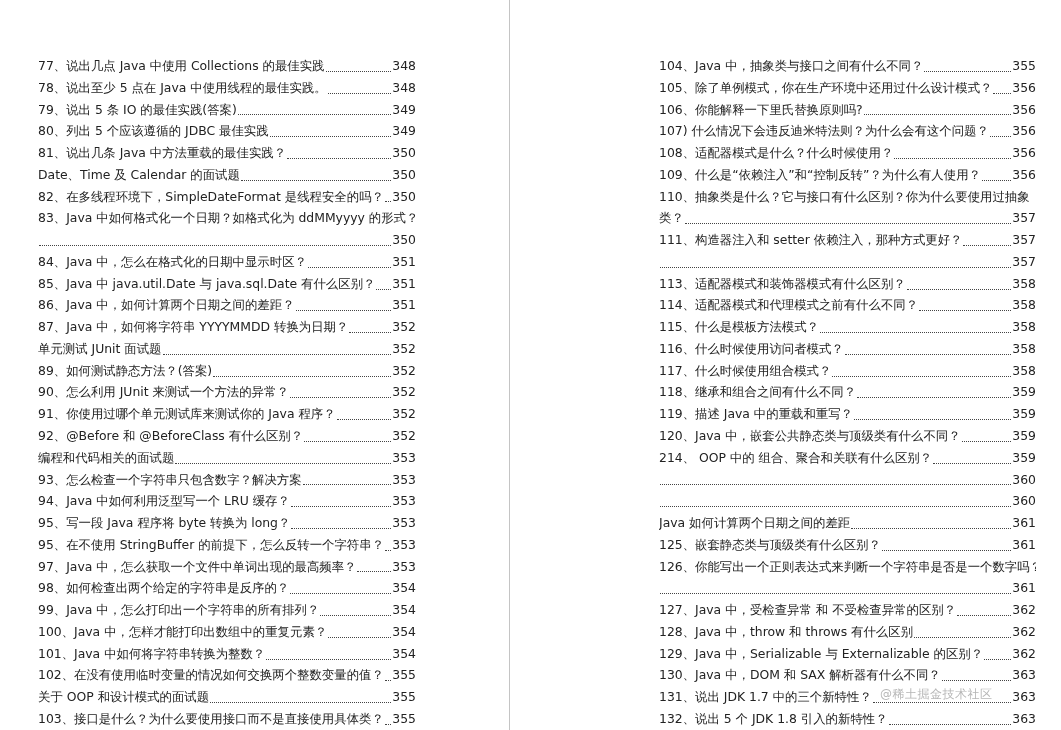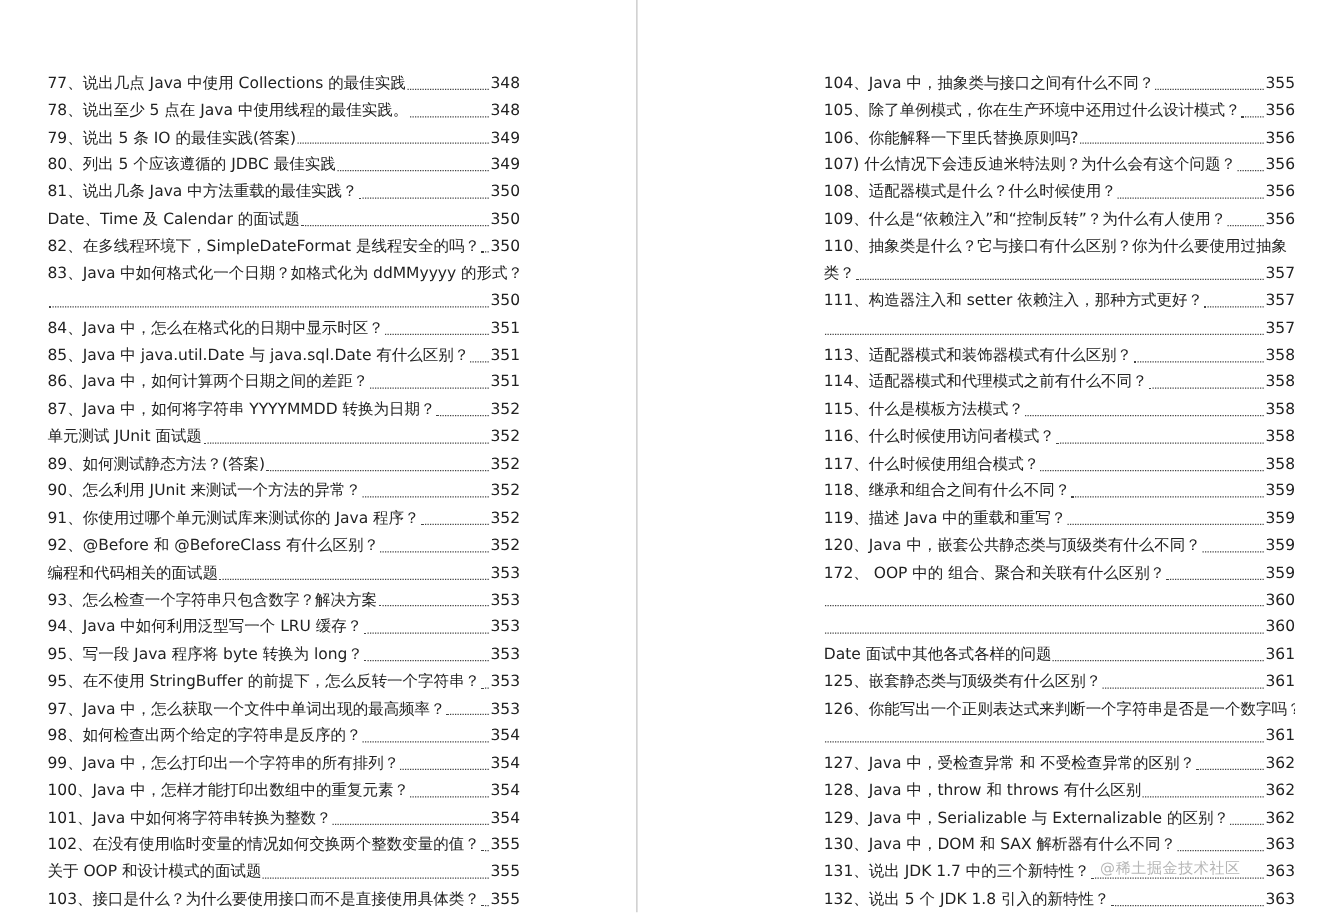--- a/index.html
+++ b/index.html
@@ -262,34 +262,34 @@
         <span class="t">119、描述 Java 中的重载和重写？</span>
         <span class="dots"></span>
         <span class="p">359</span>
       </li>
       <li class="row">
         <span class="t">120、Java 中，嵌套公共静态类与顶级类有什么不同？</span>
         <span class="dots"></span>
         <span class="p">359</span>
       </li>
       <li class="row">
-        <span class="t">172、 OOP 中的 组合、聚合和关联有什么区别？</span>
+        <span class="t">214、 OOP 中的 组合、聚合和关联有什么区别？</span>
         <span class="dots"></span>
         <span class="p">359</span>
       </li>
       <li class="row">
         <span class="dots"></span>
         <span class="p">360</span>
       </li>
       <li class="row">
         <span class="dots"></span>
         <span class="p">360</span>
       </li>
       <li class="row">
-        <span class="t">Date 面试中其他各式各样的问题</span>
+        <span class="t">Java 如何计算两个日期之间的差距</span>
         <span class="dots"></span>
         <span class="p">361</span>
       </li>
       <li class="row">
         <span class="t">125、嵌套静态类与顶级类有什么区别？</span>
         <span class="dots"></span>
         <span class="p">361</span>
       </li>
       <li class="row wrap"><span class="t">126、你能写出一个正则表达式来判断一个字符串是否是一个数字吗？</span></li>
       <li class="row">

